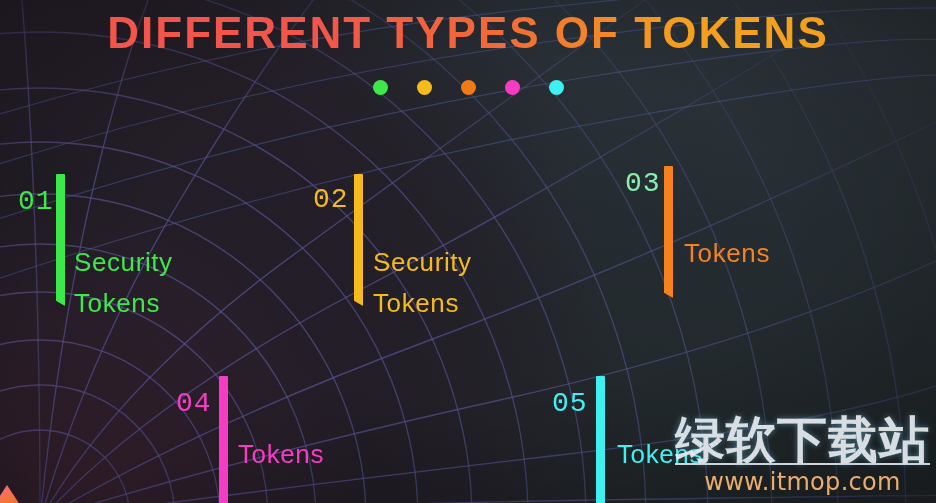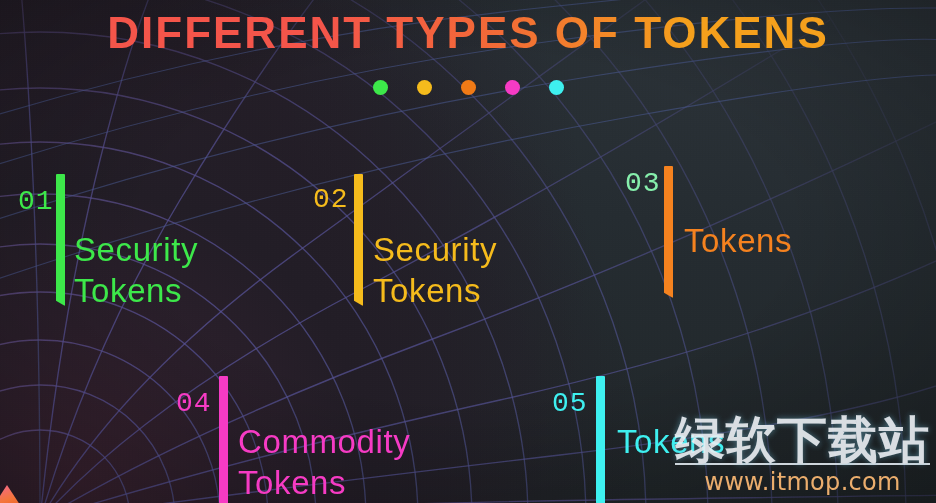--- a/index.html
+++ b/index.html
@@ -40,21 +40,21 @@
   .dot{width:15px;height:15px;border-radius:50%;}
 
   
   .item{position:absolute;}
   .item .num{position:absolute;
     font-family:Liberation Mono, monospace;
     font-size:28px;font-weight:400;letter-spacing:1px;white-space:nowrap;}
   .item .bar{position:absolute;width:9px;border-radius:1px;}
   .item .label{position:absolute;
     font-family:"Liberation Sans","DejaVu Sans",sans-serif;
-    font-weight:400;font-size:33px;line-height:41px;letter-spacing:.6px;white-space:nowrap;}
+    font-weight:400;font-size:26px;line-height:41px;letter-spacing:.6px;white-space:nowrap;margin-top:13px;}
 
   
   .wm{position:absolute;right:6px;bottom:6px;text-align:center;
       font-family:"DejaVu Sans",sans-serif;opacity:.92;}
   .wm-cn{font-size:50px;font-weight:700;color:#e9eef3;letter-spacing:1px;
          line-height:44px;text-shadow:0 0 6px rgba(120,200,230,.55);}
   .wm-rule{height:2px;background:#dfe6ec;margin:1px 0 2px 0;}
   .wm-url{font-size:24px;color:#fdba74;letter-spacing:.3px;line-height:30px;}
 
   .corner-tri{position:absolute;left:-10px;bottom:-8px;width:34px;height:26px;
@@ -158,21 +158,20 @@
         <div class="num" style="color: #86efac; left: 625px; top: 168px;">03</div>
         <div class="bar" style="background: rgb(245, 130, 31); left: 664px; top: 166px; height: 132px; clip-path: polygon(0px 0px, 100% 0px, 100% 100%, 0px 96%);"></div>
         <div class="label" style="color: rgb(245, 130, 31); left: 684px; top: 220px;">
           <div>Tokens</div>
         </div>
       </div>
       <div class="item">
         <div class="num" style="color: rgb(246, 59, 196); left: 176px; top: 388px;">04</div>
         <div class="bar" style="background: rgb(246, 59, 196); left: 219px; top: 376px; height: 132px; clip-path: polygon(0px 0px, 100% 0px, 100% 100%, 0px 96%);"></div>
         <div class="label" style="color: rgb(246, 59, 196); left: 238px; top: 421px;">
-          <div>Commodity</div>
           <div>Tokens</div>
         </div>
       </div>
       <div class="item">
         <div class="num" style="color: rgb(62, 240, 240); left: 552px; top: 388px;">05</div>
         <div class="bar" style="background: rgb(62, 240, 240); left: 596px; top: 376px; height: 132px; clip-path: polygon(0px 0px, 100% 0px, 100% 100%, 0px 96%);"></div>
         <div class="label" style="color: rgb(62, 240, 240); left: 617px; top: 421px;">
           <div>Tokens</div>
         </div>
       </div>

